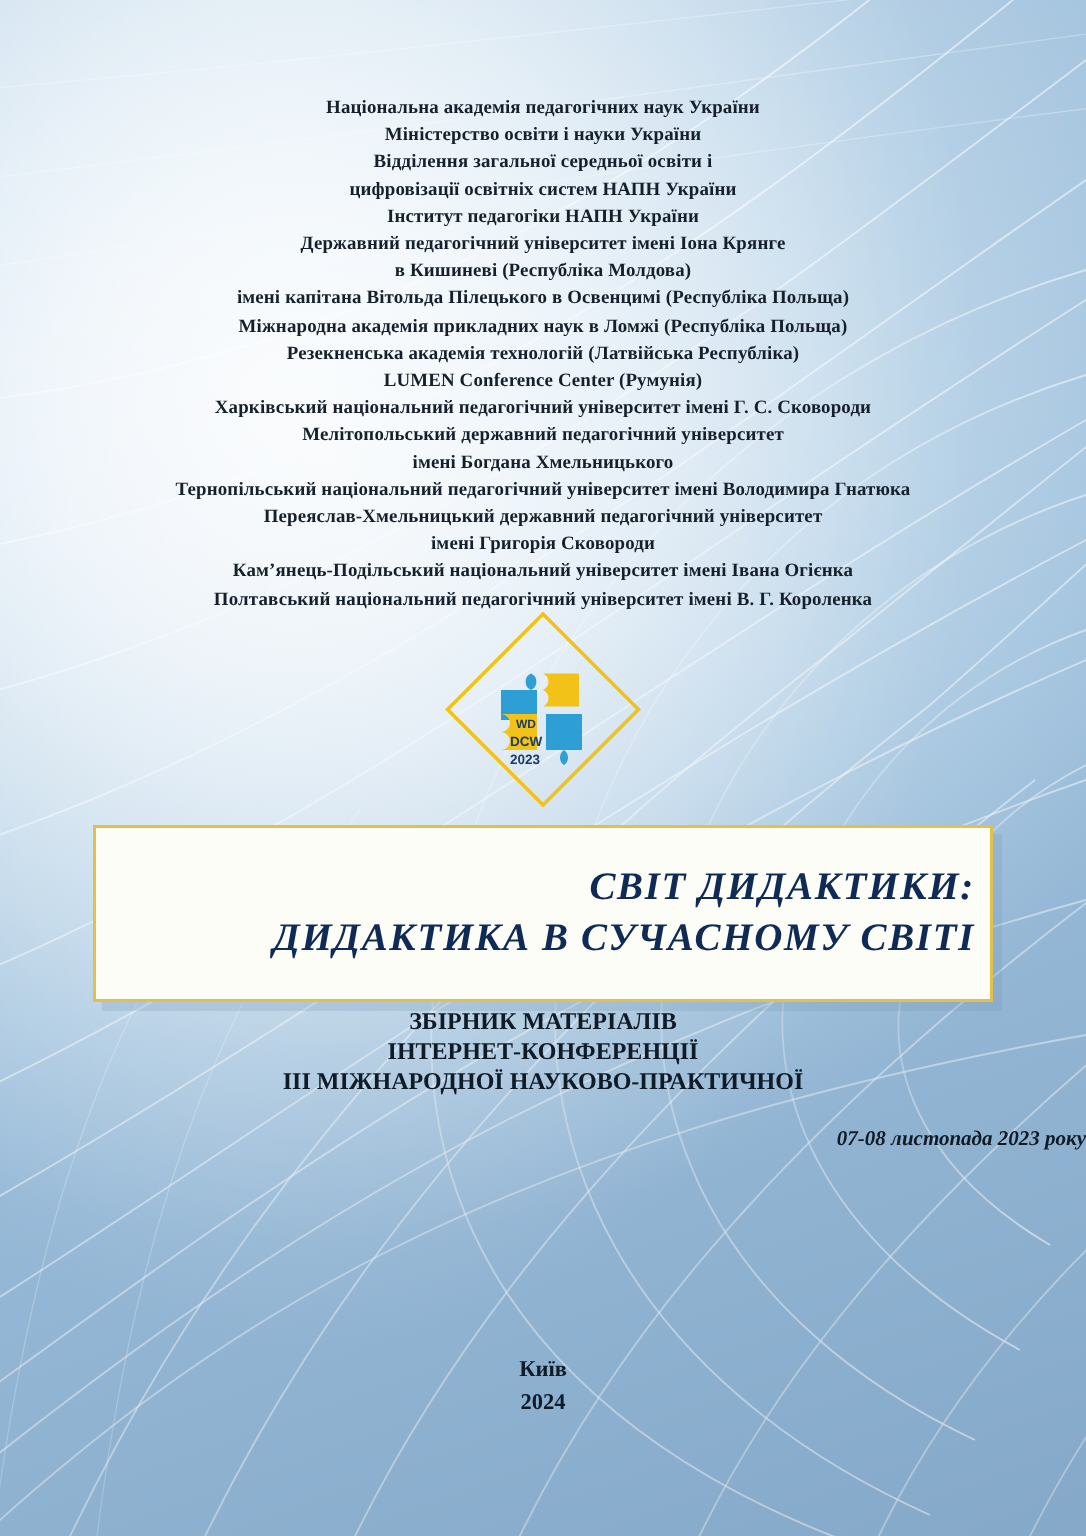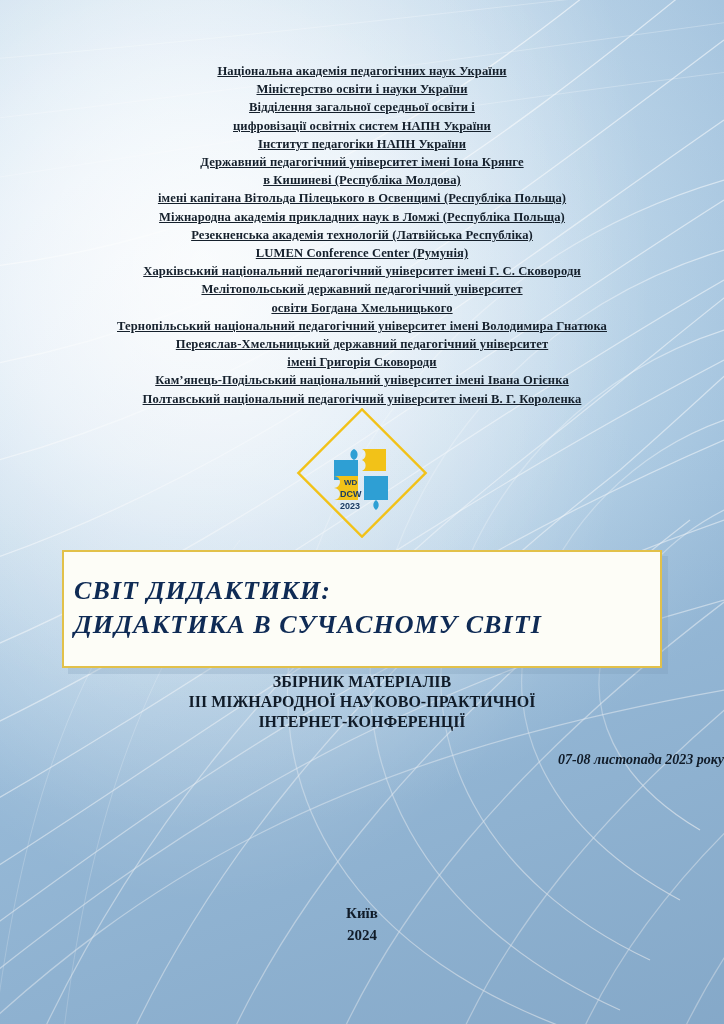--- a/index.html
+++ b/index.html
@@ -50,21 +50,20 @@
     position: absolute;
     top: 62px;
     left: 0;
     right: 0;
     text-align: center;
     font-weight: bold;
     font-size: 12.6px;
     line-height: 18.2px;
     color: #15202c;
     letter-spacing: 0.1px;
-    text-decoration: underline;
   }
   .orgs div {
     white-space: nowrap;
   }
 
   .logo-wrap {
     position: absolute;
     top: 408px;
     left: 0;
     right: 0;
@@ -75,21 +74,21 @@
   .title-band {
     position: absolute;
     top: 550px;
     left: 62px;
     width: 600px;
     box-sizing: border-box;
     border: 2px solid #e2c14a;
     background: #fdfdf7;
     box-shadow: 6px 6px 0 rgba(120,150,180,0.25);
     padding: 22px 10px 24px 10px;
-    text-align: left;
+    text-align: right;
   }
   .title-band .t-line {
     font-style: italic;
     font-weight: bold;
     font-size: 26px;
     letter-spacing: 1.1px;
     line-height: 34px;
     color: #0f2b55;
   }
 
@@ -198,21 +197,21 @@
       <div>цифровізації освітніх систем НАПН України</div>
       <div>Інститут педагогіки НАПН України</div>
       <div>Державний педагогічний університет імені Іона Крянге</div>
       <div>в Кишиневі (Республіка Молдова)</div>
       <div>імені капітана Вітольда Пілецького в Освенцимі (Республіка Польща)</div>
       <div>Міжнародна академія прикладних наук в Ломжі (Республіка Польща)</div>
       <div>Резекненська академія технологій (Латвійська Республіка)</div>
       <div>LUMEN Conference Center (Румунія)</div>
       <div>Харківський національний педагогічний університет імені Г. С. Сковороди</div>
       <div>Мелітопольський державний педагогічний університет</div>
-      <div>освіти Богдана Хмельницького</div>
+      <div>імені Богдана Хмельницького</div>
       <div>Тернопільський національний педагогічний університет імені Володимира Гнатюка</div>
       <div>Переяслав-Хмельницький державний педагогічний університет</div>
       <div>імені Григорія Сковороди</div>
       <div>Кам’янець-Подільський національний університет імені Івана Огієнка</div>
       <div>Полтавський національний педагогічний університет імені В. Г. Короленка</div>
     </div>
 
     <div class="logo-wrap">
       <svg width="180" height="130" viewBox="0 0 180 130">
 
@@ -236,22 +235,22 @@
       </svg>
     </div>
 
     <div class="title-band">
       <div class="t-line">СВІТ ДИДАКТИКИ:</div>
       <div class="t-line">ДИДАКТИКА В СУЧАСНОМУ СВІТІ</div>
     </div>
 
     <div class="subtitle">
       <div>ЗБІРНИК МАТЕРІАЛІВ</div>
+      <div>ІНТЕРНЕТ-КОНФЕРЕНЦІЇ</div>
       <div>ІІІ МІЖНАРОДНОЇ НАУКОВО-ПРАКТИЧНОЇ</div>
-      <div>ІНТЕРНЕТ-КОНФЕРЕНЦІЇ</div>
     </div>
 
     <div class="date">07-08 листопада 2023 року</div>
 
     <div class="imprint">
       <div>Київ</div>
       <div>2024</div>
     </div>
 
   </div>

